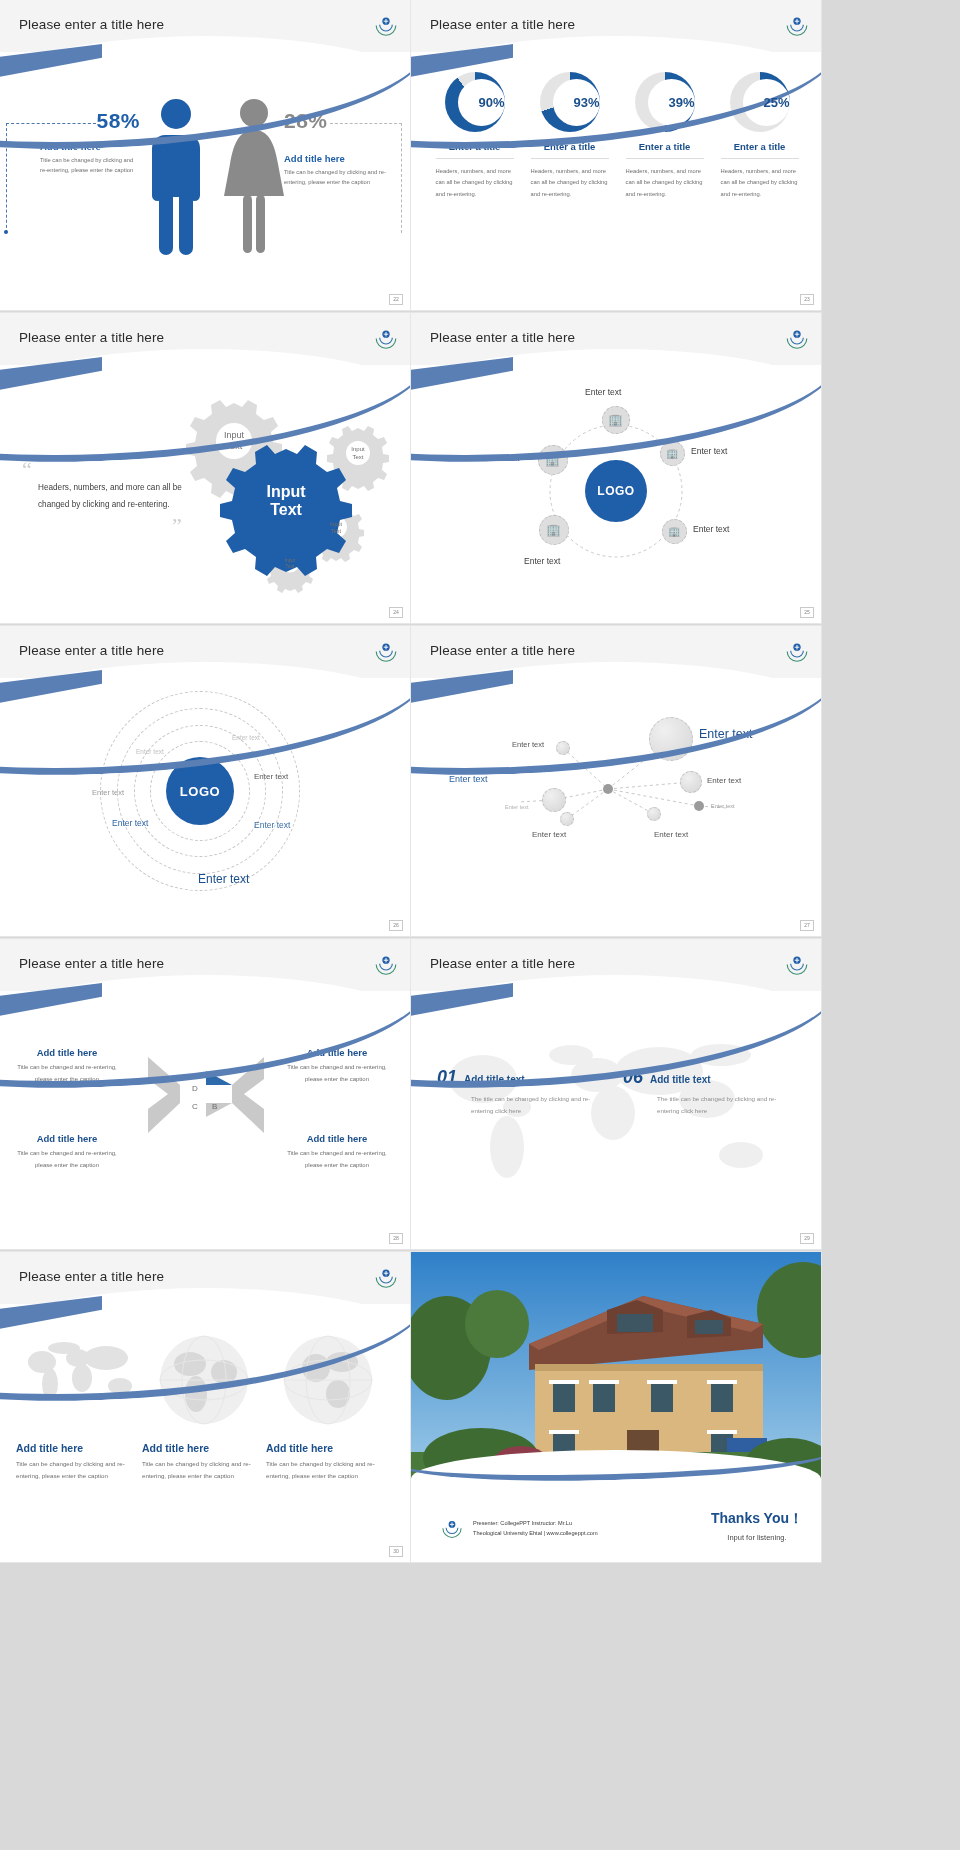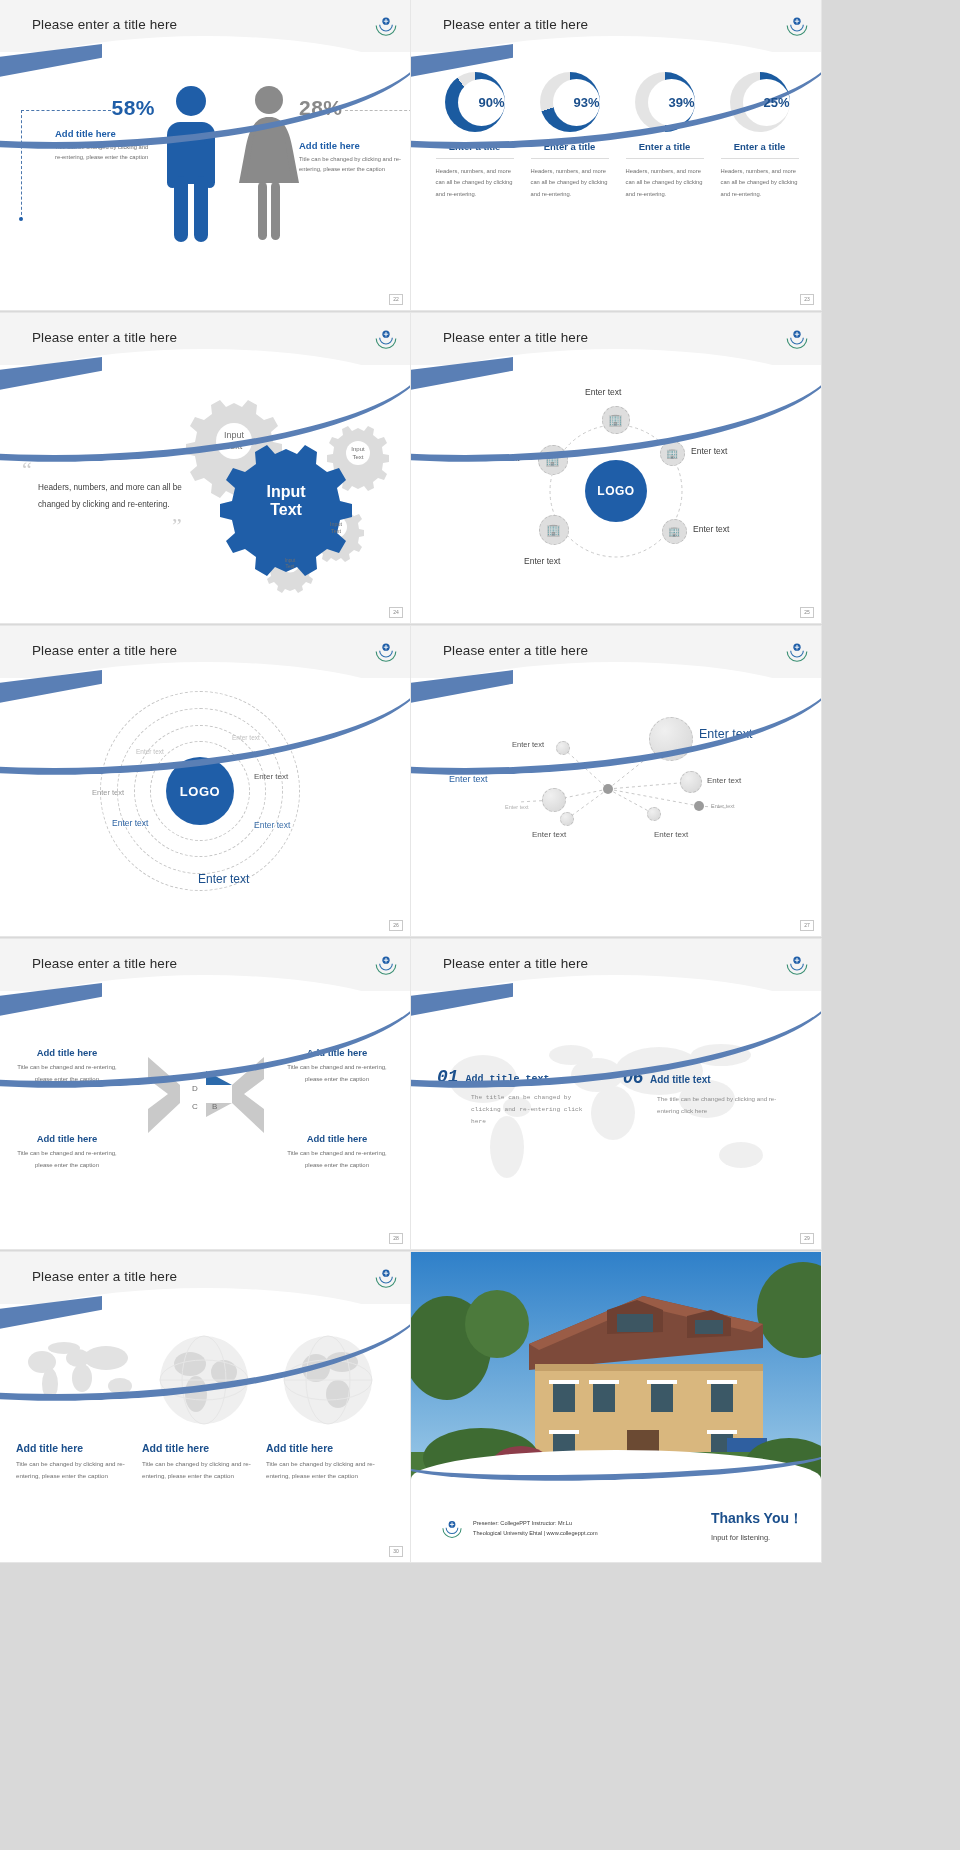--- a/index.html
+++ b/index.html
@@ -31,21 +31,21 @@
     position:absolute; left:0; top:0; width:100%; height:52px;
     background:#f4f4f4;
     overflow:hidden;
   }
   .hdr::after{
     content:""; position:absolute; left:-6%; bottom:-44px; width:112%; height:60px;
     background:#ffffff;
     border-radius:50% 50% 0 0 / 100% 100% 0 0;
   }
   .hdr-title{
-    position:absolute; left:32px; top:17px;
+    position:absolute; left:19px; top:17px;
     font-size:13.5px; color:#2b2b2b; letter-spacing:.1px;
     z-index:3;
   }
   
   .swoosh{
     position:absolute; left:-230px; top:28px; width:660px; height:120px;
     border-bottom:7px solid #5a7fb5;
     border-radius:0 0 58% 58% / 0 0 90% 90%;
     transform:rotate(-2.2deg);
     z-index:2;
@@ -68,21 +68,21 @@
   }
   
   .logo-mark{
     position:absolute; right:10px; top:10px; width:28px; height:28px; z-index:4;
   }
   .blue{color:#1f5ea8;}
   .dkblue{color:#1b4f8c;}
   .gray{color:#8a8a8a;}
 
   
-  .ppl-wrap{position:absolute; left:0; top:62px; width:410px; height:240px;margin-left:15px;}
+  .ppl-wrap{position:absolute; left:0; top:75px; width:410px; height:240px;}
   .dashbox{position:absolute; border:1px dashed #4a76ad;}
   .pct{font-size:21px; font-weight:bold; letter-spacing:.5px;}
   .addtitle{font-size:9.5px; font-weight:bold; margin-top:4px;}
   .capt{font-size:5.8px; color:#6f6f6f; line-height:1.75; margin-top:3px;}
 
   
   .donuts{position:absolute; left:16px; top:72px; width:380px; display:flex; gap:0;}
   .dcell{width:95px; text-align:center;}
   .ring{width:60px;height:60px;margin:0 auto;border-radius:50%;position:relative;display:flex;align-items:center;justify-content:flex-end;}
   .ring .hole{width:47px;height:47px;border-radius:50%;background:#fff;position:absolute;}
@@ -120,21 +120,21 @@
   .mtitle{font-size:10px;font-weight:bold;color:#1b4f8c;}
   .mbody{font-size:6.2px;color:#8e8e8e;line-height:1.9;margin-top:5px;}
 
   
   .gcol{position:absolute;width:125px;}
   .gtitle{font-size:10.5px;font-weight:bold;color:#1b4f8c;}
   .gbody{font-size:6.2px;color:#6f6f6f;line-height:1.9;margin-top:4px;}
 
   
   .photo{position:absolute;left:0;top:0;width:410px;height:232px;overflow:hidden;}
-  .thanks-wrap{position:absolute;right:18px;bottom:20px;text-align:left;}
+  .thanks-wrap{position:absolute;right:18px;bottom:20px;text-align:center;}
   .thanks-big{font-size:14px;font-weight:bold;color:#1b4f8c;}
   .thanks-sub{font-size:7.5px;color:#4a4a4a;margin-top:5px;}
   .presenter{position:absolute;left:62px;bottom:24px;font-size:5.6px;color:#3a3a3a;line-height:1.7;}
 </style>
 </head>
 <body>
 
 <div class="deck">
 
   <div class="slide">
@@ -504,21 +504,21 @@
         <ellipse cx="176" cy="48" rx="26" ry="17"></ellipse>
         <ellipse cx="192" cy="86" rx="22" ry="27"></ellipse>
         <ellipse cx="238" cy="44" rx="44" ry="24"></ellipse>
         <ellipse cx="286" cy="72" rx="28" ry="19"></ellipse>
         <ellipse cx="320" cy="128" rx="22" ry="13"></ellipse>
         <ellipse cx="150" cy="28" rx="22" ry="10"></ellipse>
         <ellipse cx="300" cy="28" rx="30" ry="11"></ellipse>
       </g>
     </svg>
 
-    <div style="position:absolute;left:26px;top:128px;width:160px;font-family:Liberation Mono, monospace;">
+    <div style="position:absolute;left:26px;top:128px;width:160px;">
       <div style="display:flex;align-items:baseline;gap:7px;">
         <span class="numbig">01</span>
         <span class="mtitle">Add title text</span>
       </div>
       <div class="mbody" style="margin-left:34px;">The title can be changed by clicking and re-entering click here</div>
     </div>
     <div style="position:absolute;left:212px;top:128px;width:165px;">
       <div style="display:flex;align-items:baseline;gap:7px;">
         <span class="numbig">06</span>
         <span class="mtitle">Add title text</span>

